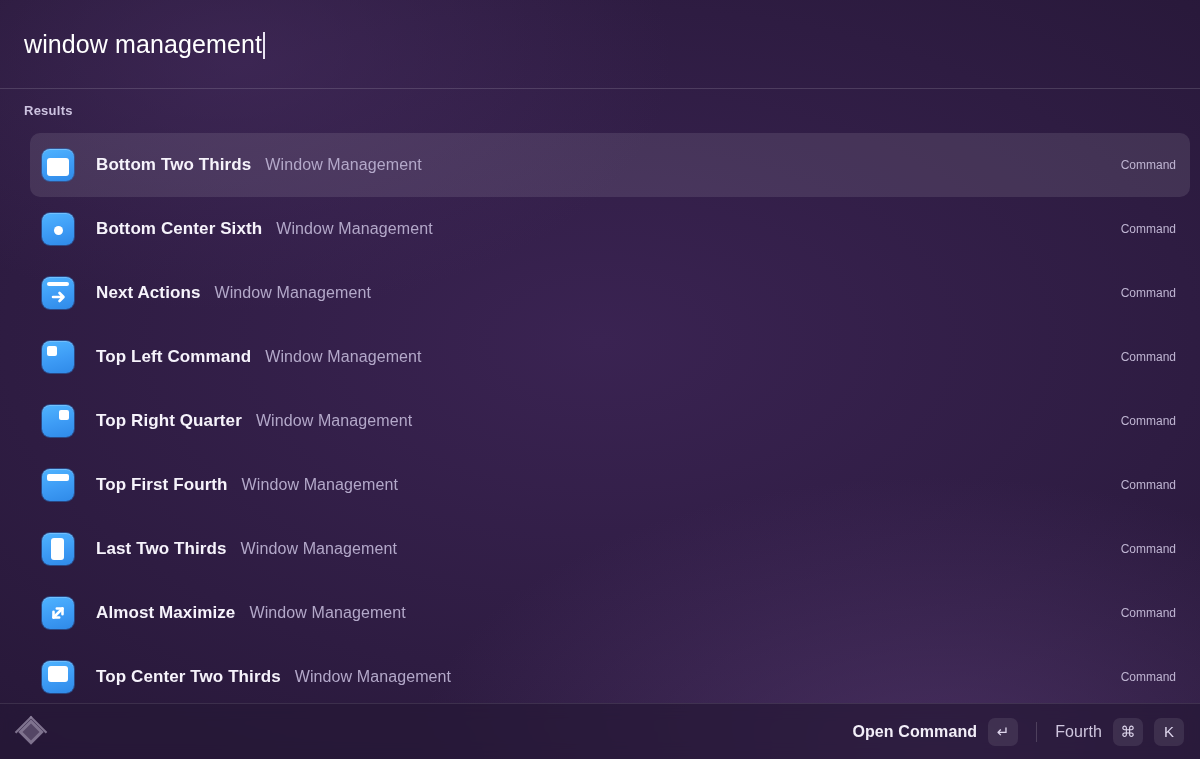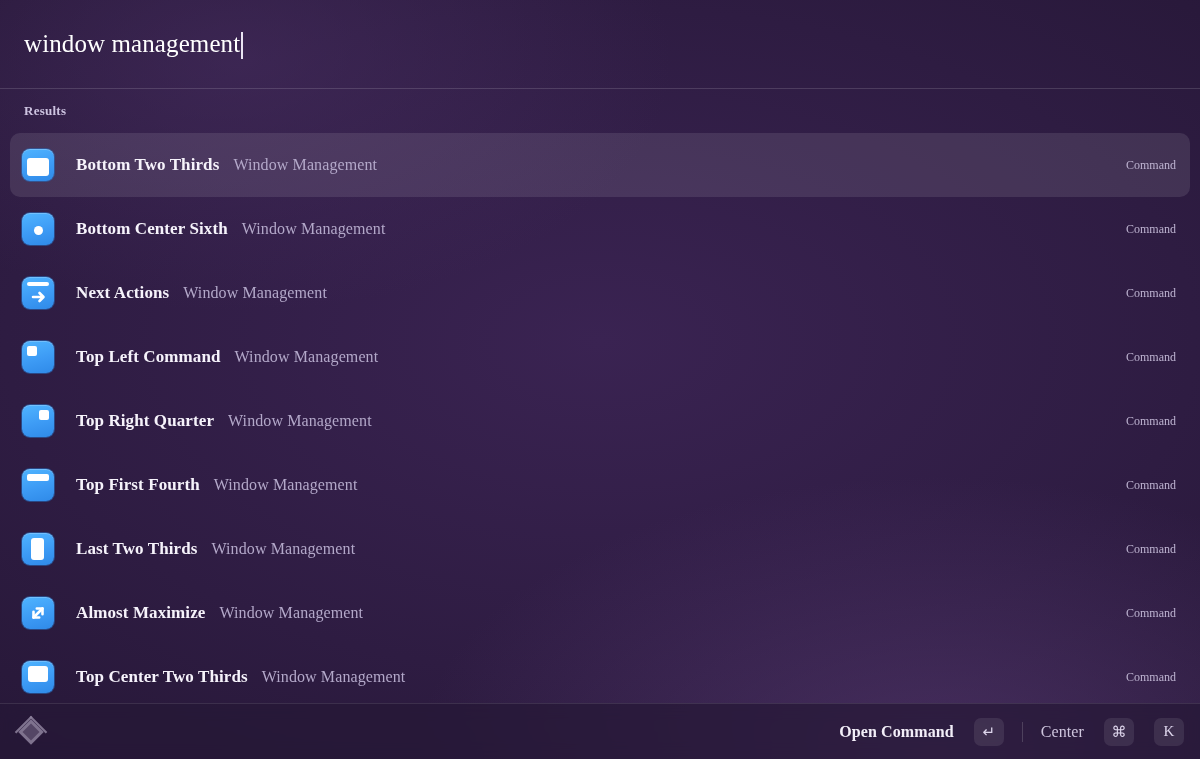--- a/index.html
+++ b/index.html
@@ -18,21 +18,20 @@
   #app {
     position: relative;
     width: 1200px;
     height: 759px;
     overflow: hidden;
     background:
       radial-gradient(ellipse 70% 60% at 78% 100%, rgba(92, 62, 120, 0.55) 0%, rgba(92, 62, 120, 0) 62%),
       radial-gradient(ellipse 60% 55% at 20% 8%, rgba(74, 48, 100, 0.5) 0%, rgba(74, 48, 100, 0) 60%),
       radial-gradient(ellipse 90% 80% at 50% 45%, #3a2352 0%, #2e1c42 55%, #241634 100%),
       linear-gradient(140deg, #26163a 0%, #34204c 45%, #3c2a52 100%);
-    font-family: Liberation Serif, serif;
   }
 
   
   .search-bar {
     position: relative;
     height: 88px;
     box-sizing: border-box;
     display: flex;
     align-items: center;
     padding: 0 24px;
@@ -89,20 +88,21 @@
     padding: 0 10px;
   }
   .result-row {
     position: relative;
     height: 64px;
     display: flex;
     align-items: center;
     border-radius: 10px;
     padding: 0 14px 0 12px;
     box-sizing: border-box;
+    margin-left: 20px;
   }
   .result-row.selected {
     background: rgba(255, 255, 255, 0.10);
   }
   .row-icon {
     width: 32px;
     height: 32px;
     border-radius: 8px;
     flex: 0 0 auto;
     position: relative;
@@ -163,21 +163,21 @@
     padding: 0 16px 0 14px;
     background: rgba(38, 24, 54, 0.72);
     border-top: 1px solid rgba(255,255,255,0.10);
     backdrop-filter: blur(8px);
   }
   .brand-icon { width: 34px; height: 34px; position: relative; opacity: 0.62; }
   .footer-spacer { flex: 1 1 auto; }
   .footer-action {
     display: flex;
     align-items: center;
-    gap: 20px;
+    gap: 11px;
   }
   .footer-label {
     font-size: 16px;
     font-weight: 700;
     color: #f2eef8;
     letter-spacing: 0.1px;
     white-space: nowrap;
   }
   .footer-label.muted {
     color: #cfc6de;
@@ -336,19 +336,19 @@
     <div class="footer-spacer"></div>
 
     <div class="footer-action">
       <span class="footer-label">Open Command</span>
       <span class="keycap">↵</span>
     </div>
 
     <div class="footer-sep"></div>
 
     <div class="footer-action">
-      <span class="footer-label muted">Center</span>
+      <span class="footer-label muted">Fourth</span>
       <span class="keycap">⌘</span>
       <span class="keycap">K</span>
     </div>
   </div>
 
 </div>
 
 </body></html>

